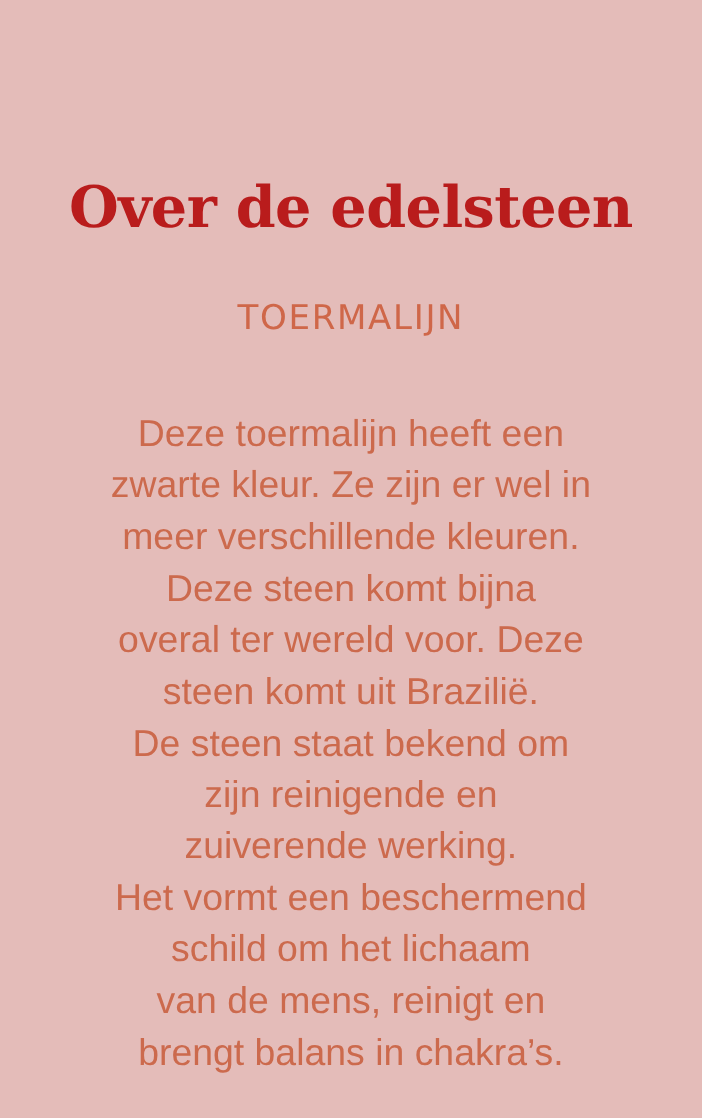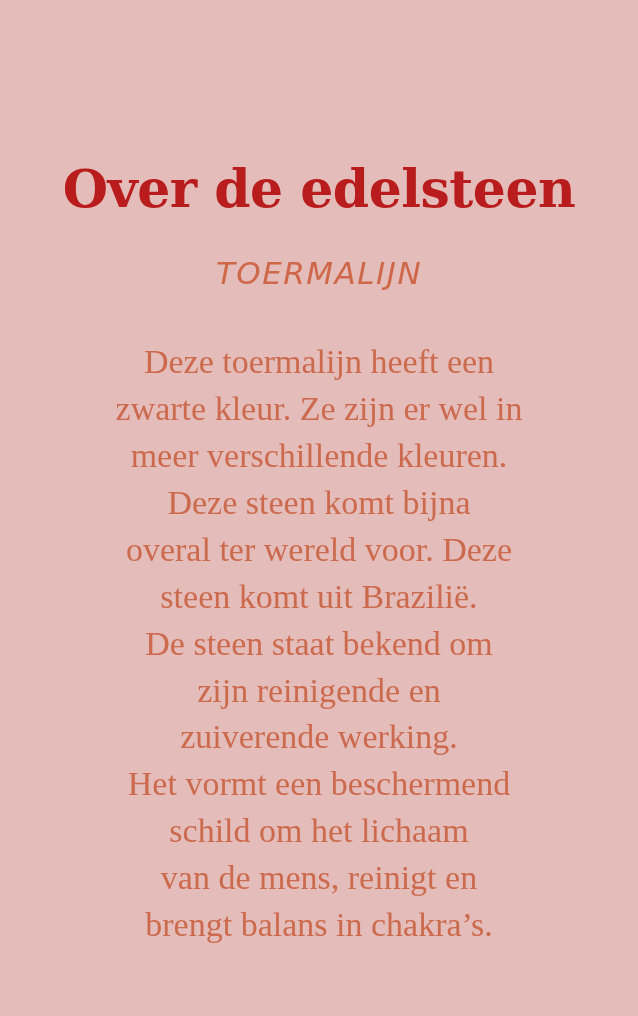--- a/index.html
+++ b/index.html
@@ -27,35 +27,34 @@
     padding-top: 160px;
     font-family: "DejaVu Serif", "Liberation Serif", serif;
     font-weight: bold;
     font-size: 52px;
     line-height: 1.1;
     letter-spacing: -0.5px;
     color: #b91c1c;
     text-align: center;
   }
   .subtitle {
-    margin: 0;
+    margin: 16px;
     padding-top: 38px;
     font-family: "DejaVu Sans", "Liberation Sans", sans-serif;
     font-weight: 400;
     font-size: 31px;
     letter-spacing: 1.5px;
     color: #cf6749;
     text-align: center;
-    font-style: italic;
   }
   .body-text {
     margin: 0;
     padding-top: 48px;
     width: 560px;
-    font-family: Liberation Serif, serif;
+    font-family: Liberation Sans, sans-serif;
     font-size: 34px;
     line-height: 1.38;
     color: #cc6a4d;
     text-align: center;
     white-space: pre-line;
   }
 </style>
 </head>
 <body>
 

